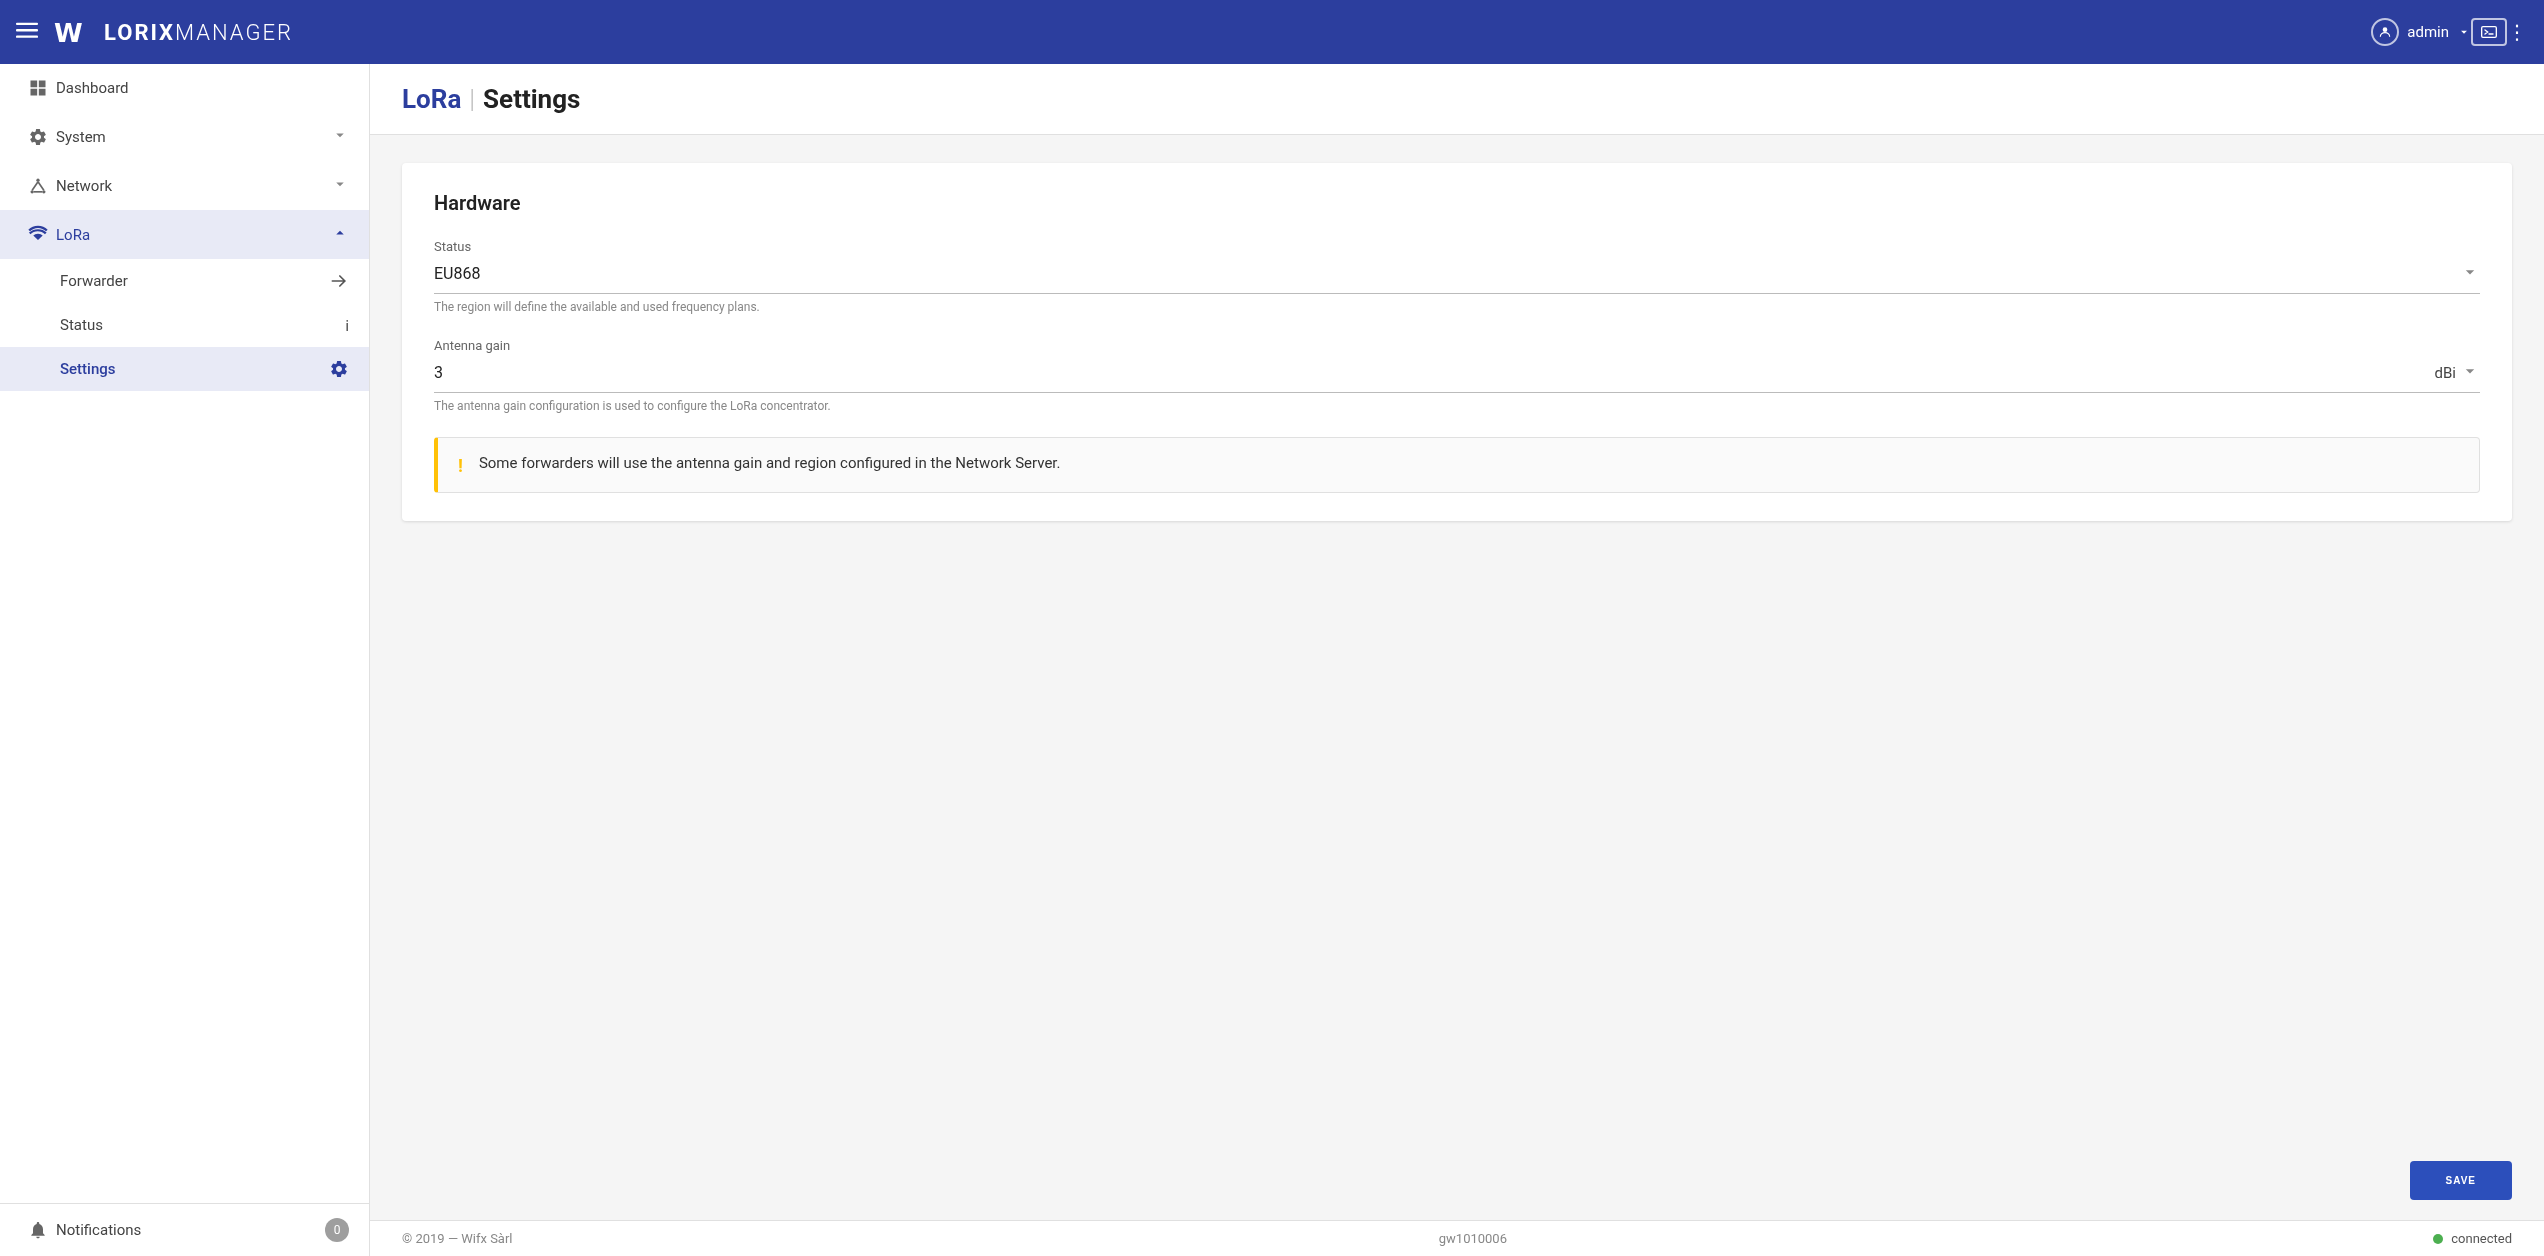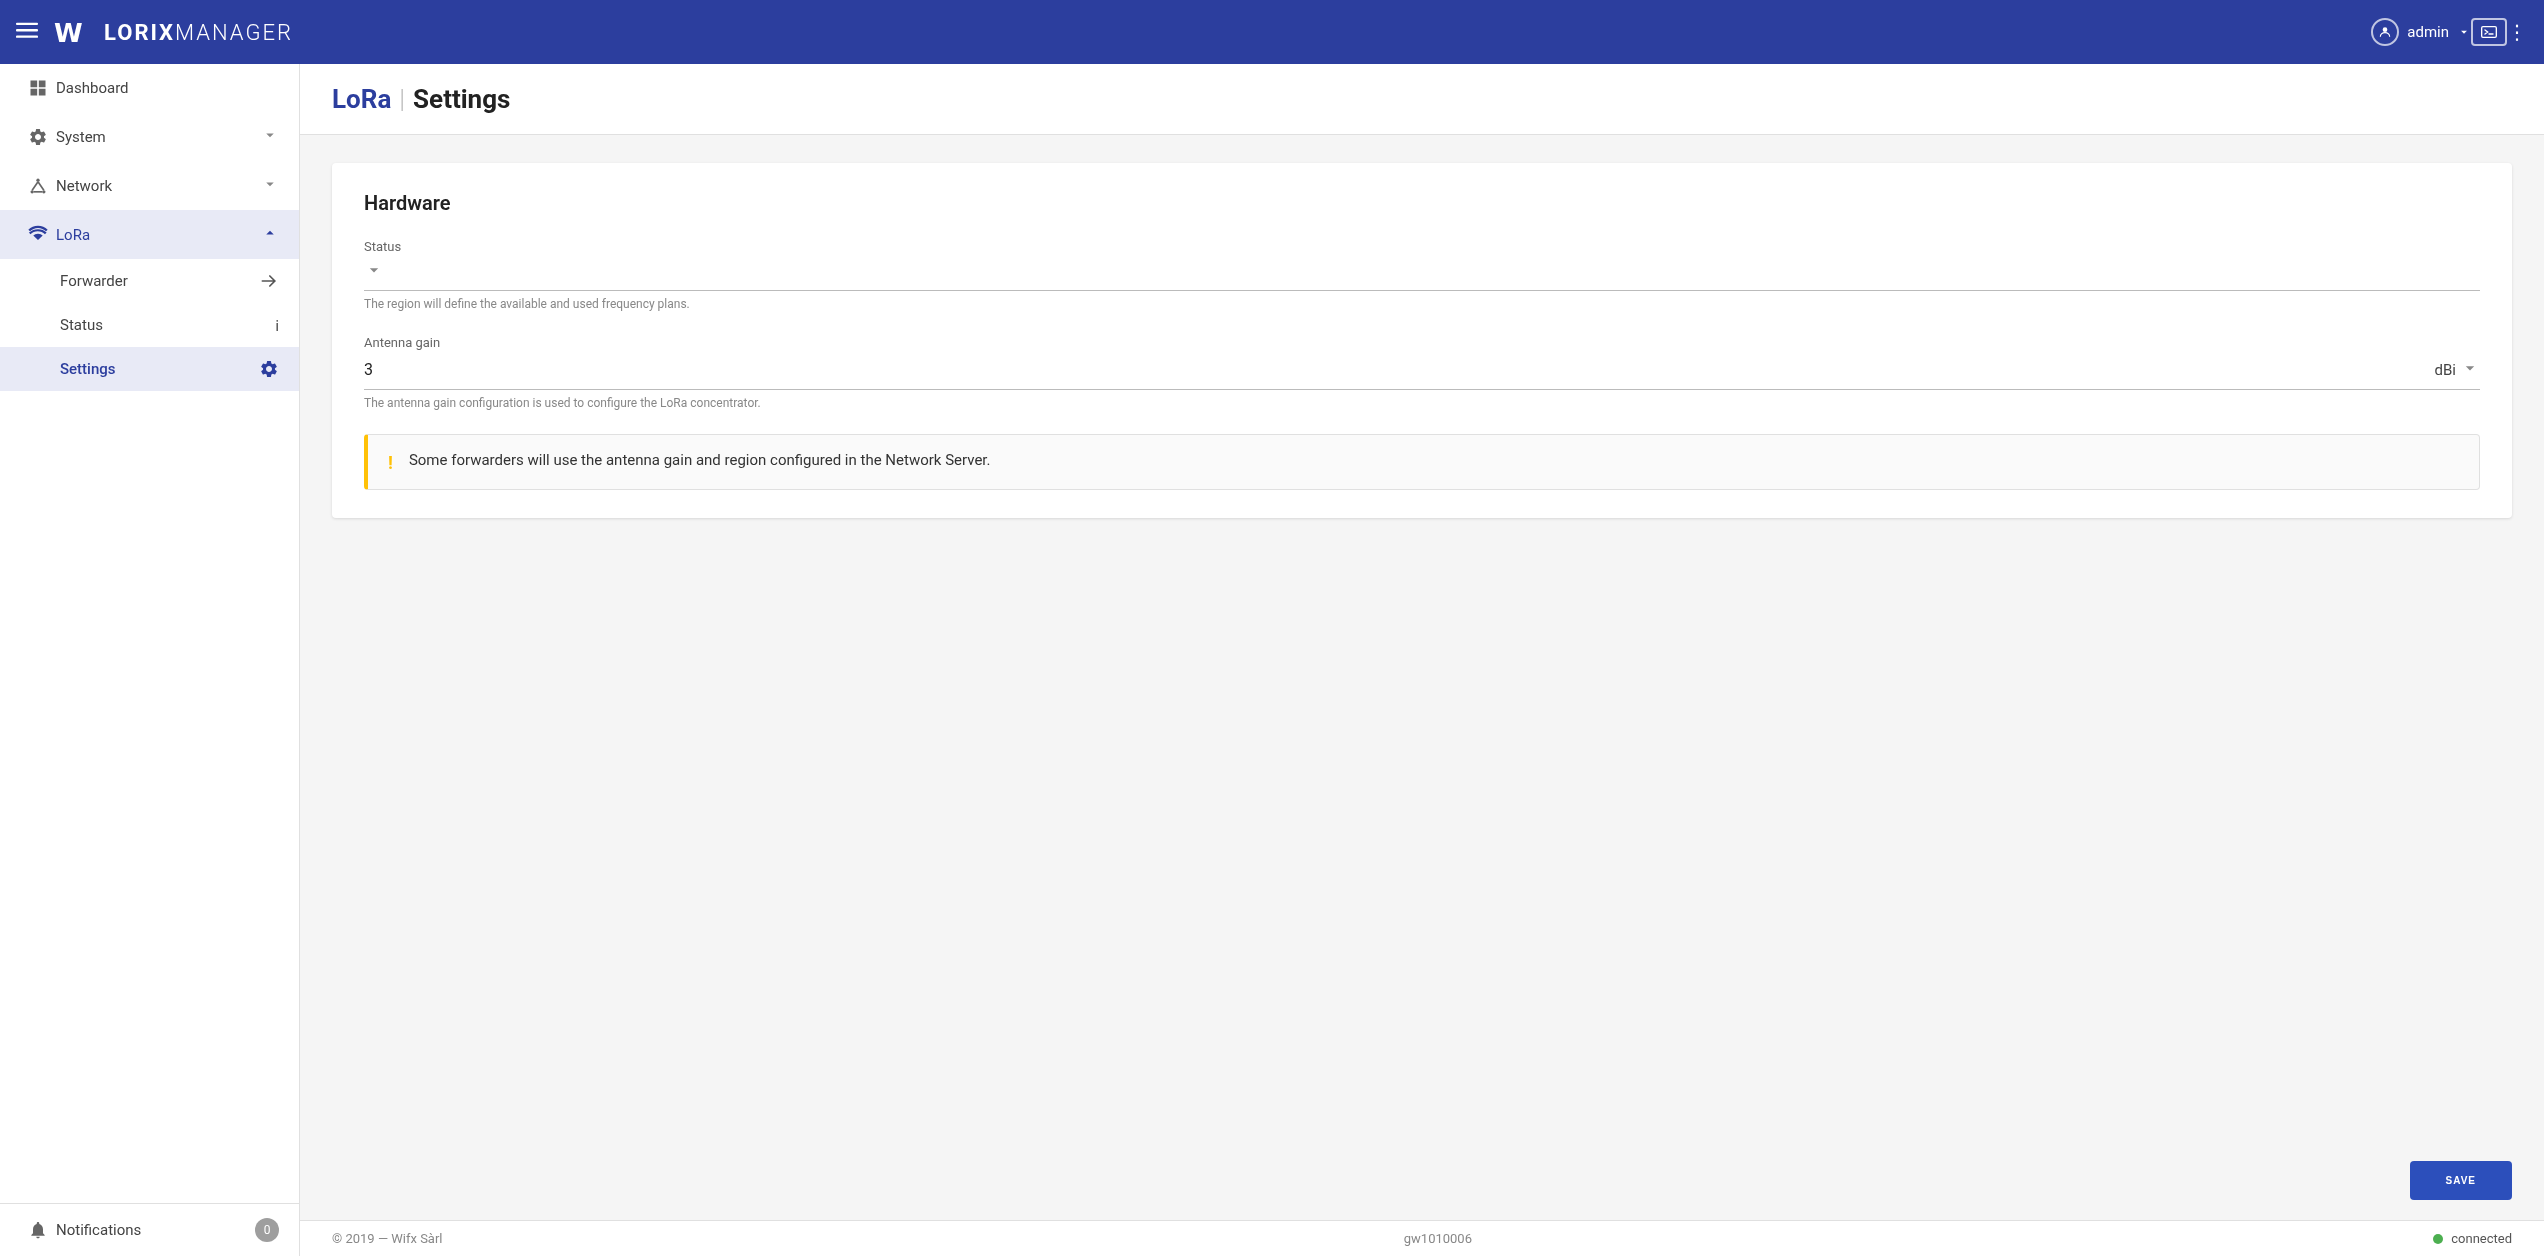--- a/index.html
+++ b/index.html
@@ -71,21 +71,21 @@
 
     
     .main-layout {
       display: flex;
       flex: 1;
       overflow: hidden;
     }
 
     
     .sidebar {
-      width: 300px;
+      width: 370px;
       background: white;
       display: flex;
       flex-direction: column;
       border-right: 1px solid #e0e0e0;
       flex-shrink: 0;
       overflow-y: auto;
     }
     .sidebar-item {
       display: flex;
       align-items: center;
@@ -473,20 +473,21 @@
     </div>
 
     <div class="content-body">
 
       <div class="card">
         <h2>Hardware</h2>
 
         <div class="form-field">
           <label>Status</label>
           <div class="field-row">
+            <span class="field-value">EU868</span>
             <span class="field-dropdown-icon">
               <svg width="20" height="20" viewBox="0 0 24 24" fill="#888">
                   <path d="M7 10l5 5 5-5z"></path>
                 </svg>
             </span>
           </div>
           <p class="field-helper">The region will define the available and used frequency plans.</p>
         </div>
 
         <div class="form-field">

